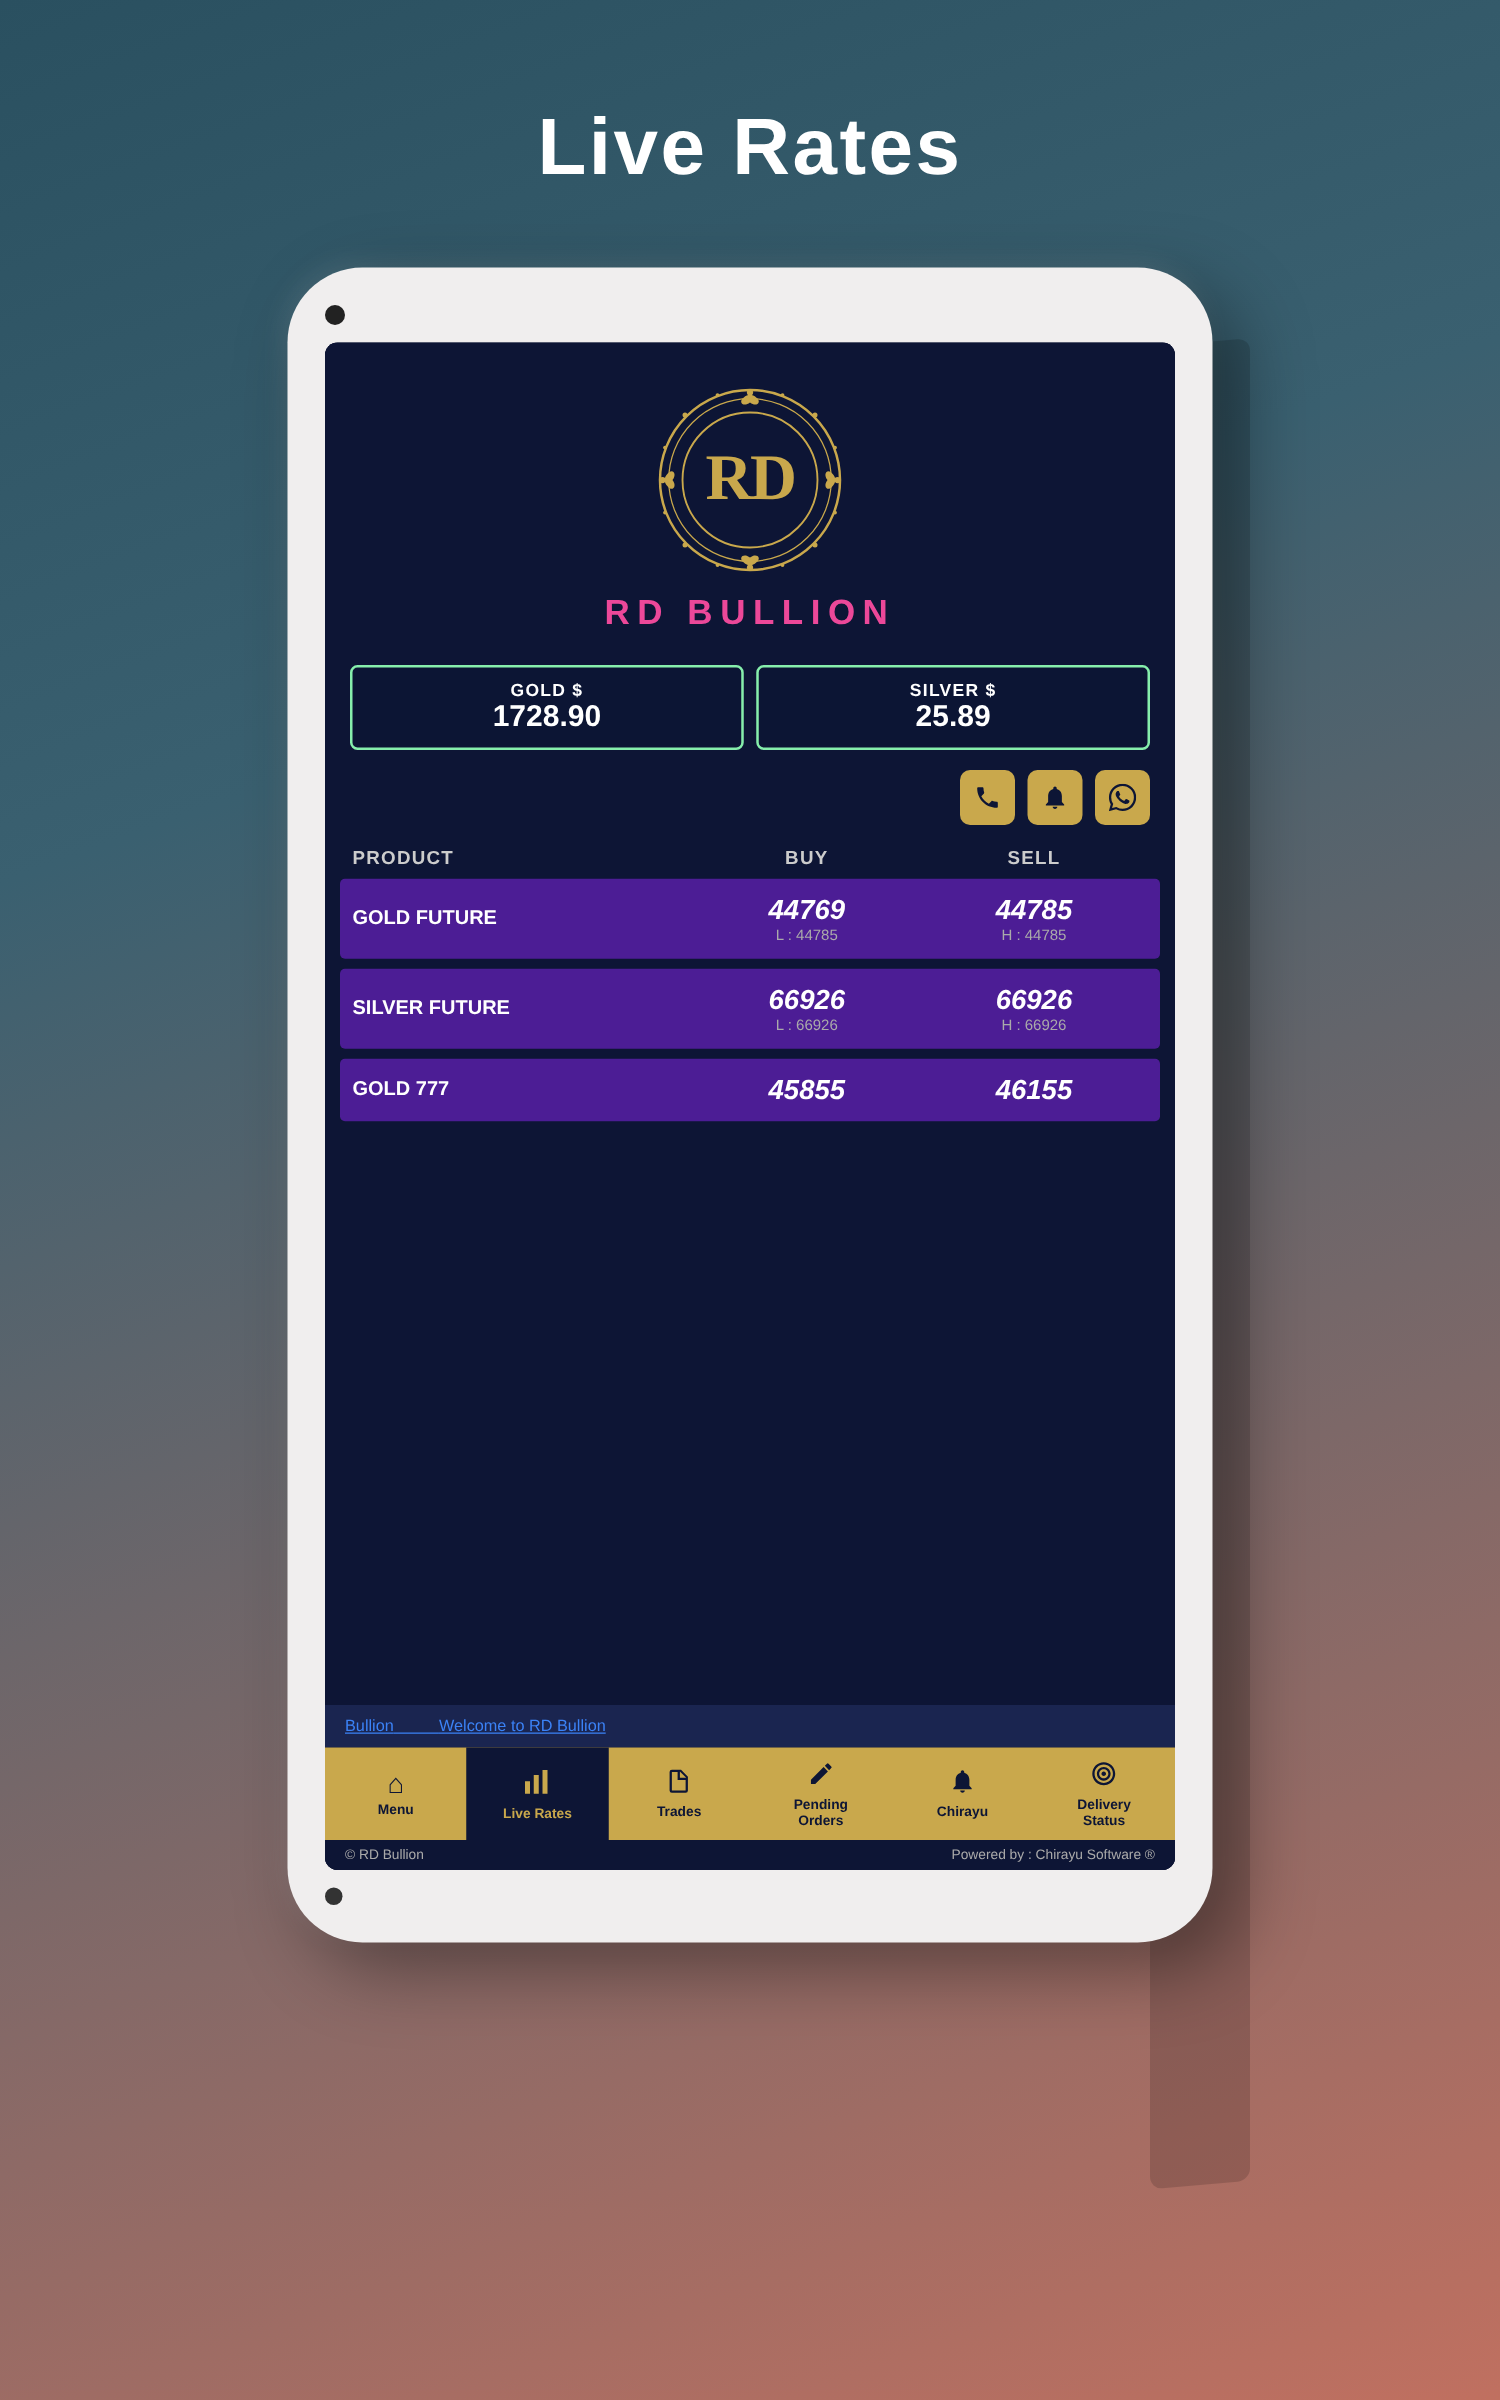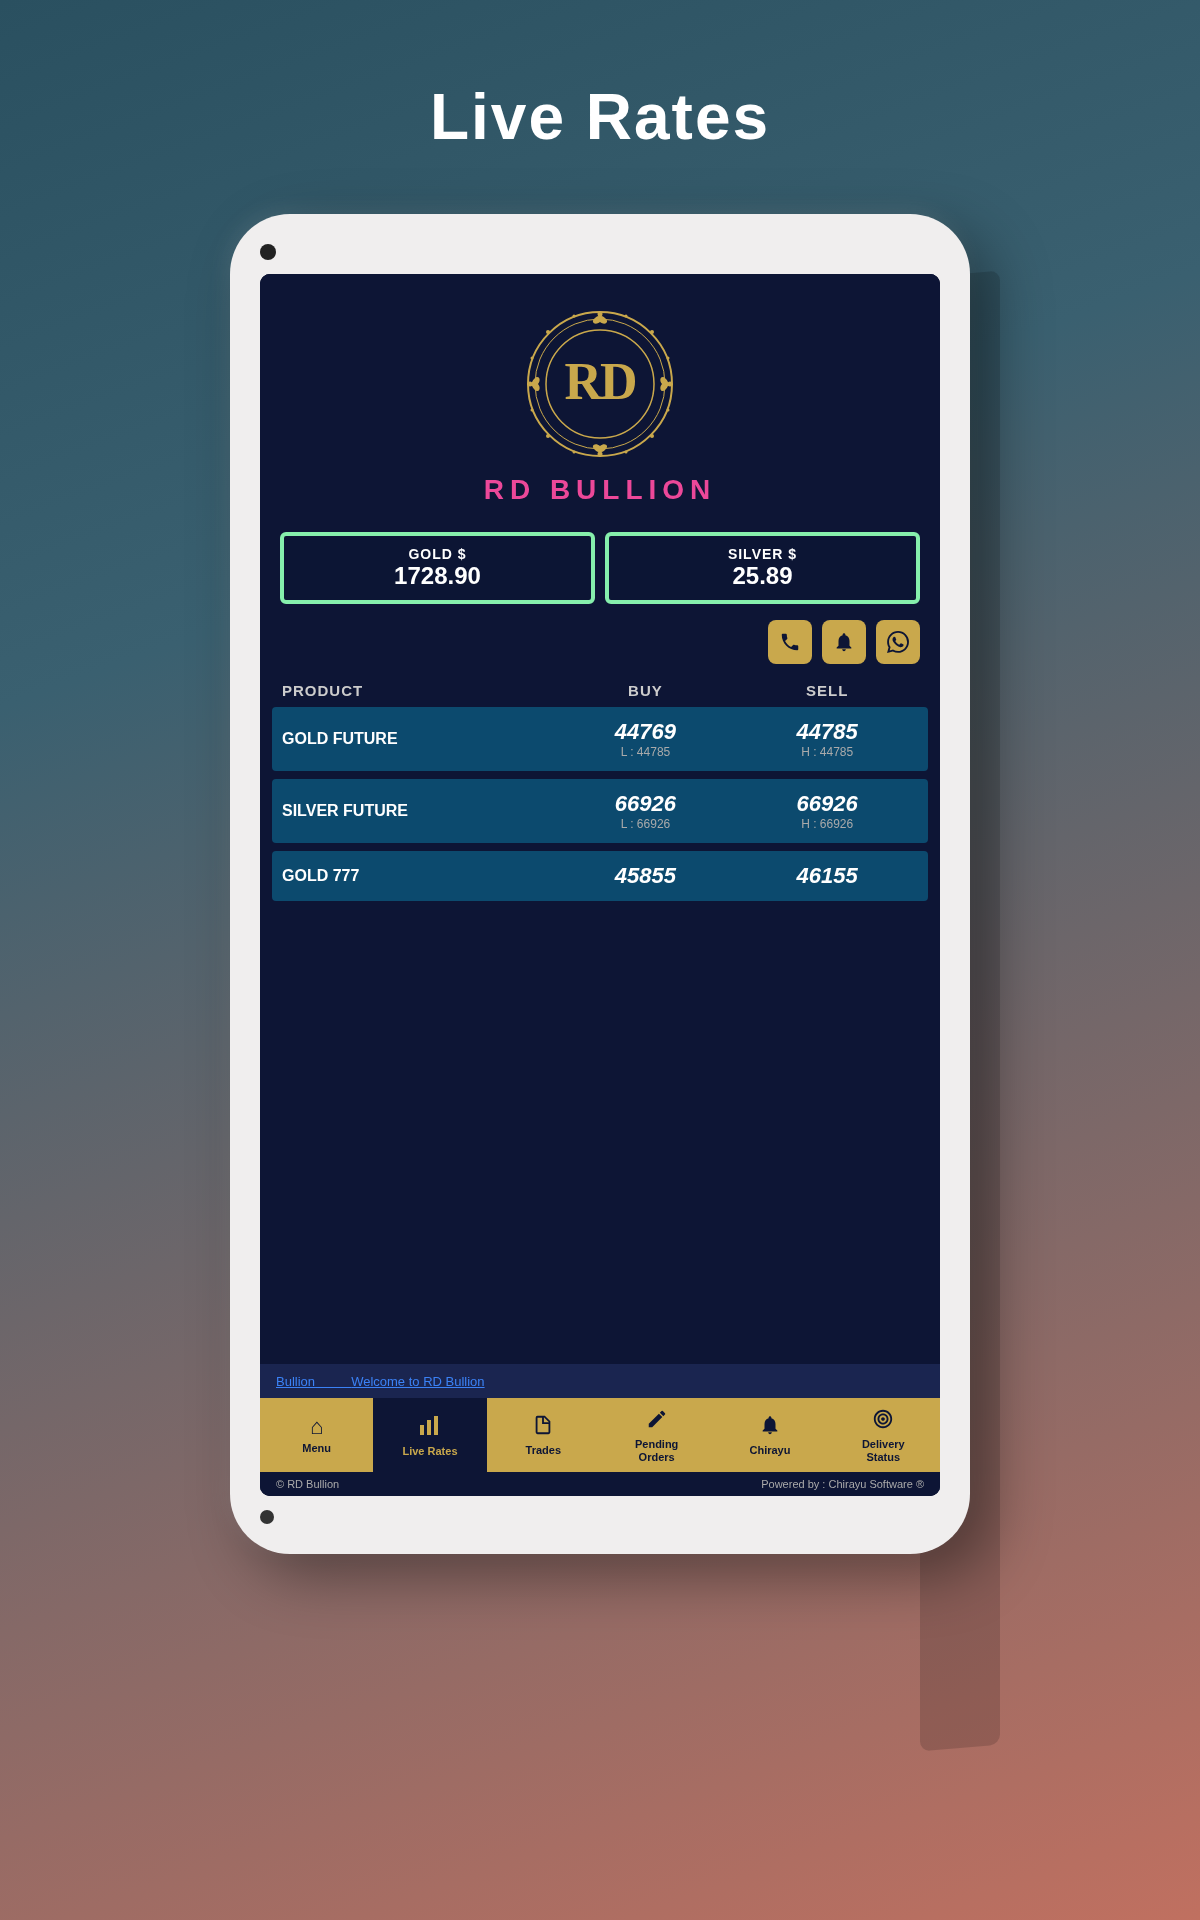--- a/index.html
+++ b/index.html
@@ -109,21 +109,21 @@
     
     .rate-boxes {
       display: flex;
       gap: 10px;
       padding: 0 20px;
       margin-bottom: 16px;
     }
 
     .rate-box {
       flex: 1;
-      border: 4px solid #86efac;
+      border: 2px solid #86efac;
       border-radius: 6px;
       padding: 10px 2px;
       text-align: center;
       background: rgba(13, 21, 53, 0.8);
     }
 
     .rate-box-label {
       color: #fff;
       font-size: 14px;
       font-weight: 700;
@@ -172,21 +172,21 @@
       font-size: 15px;
       font-weight: 600;
       letter-spacing: 1px;
     }
 
     .th-product { flex: 1.5; }
     .th-buy { flex: 1; text-align: center; }
     .th-sell { flex: 1; text-align: center; }
 
     .table-row {
-      background: #0c4a6e;
+      background: #4c1d95;
       border-radius: 4px;
       margin-bottom: 8px;
       padding: 12px 10px;
       display: flex;
       align-items: center;
     }
 
     .row-product {
       flex: 1.5;
       color: #fff;

